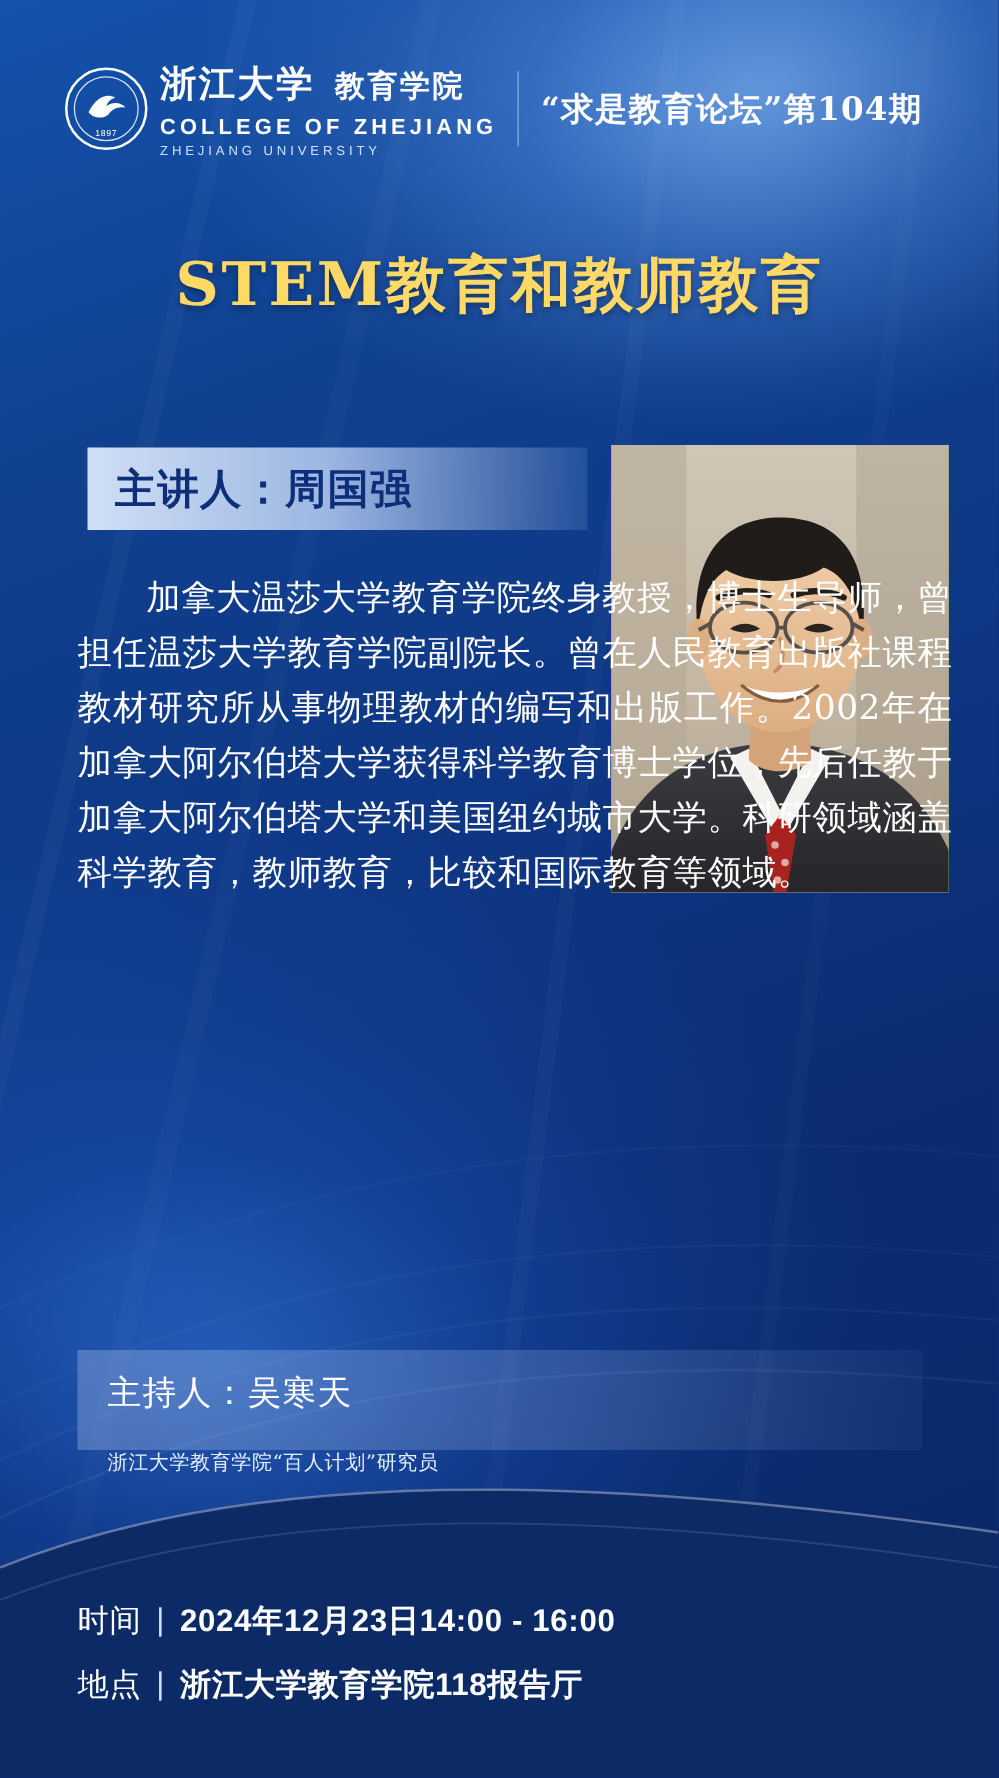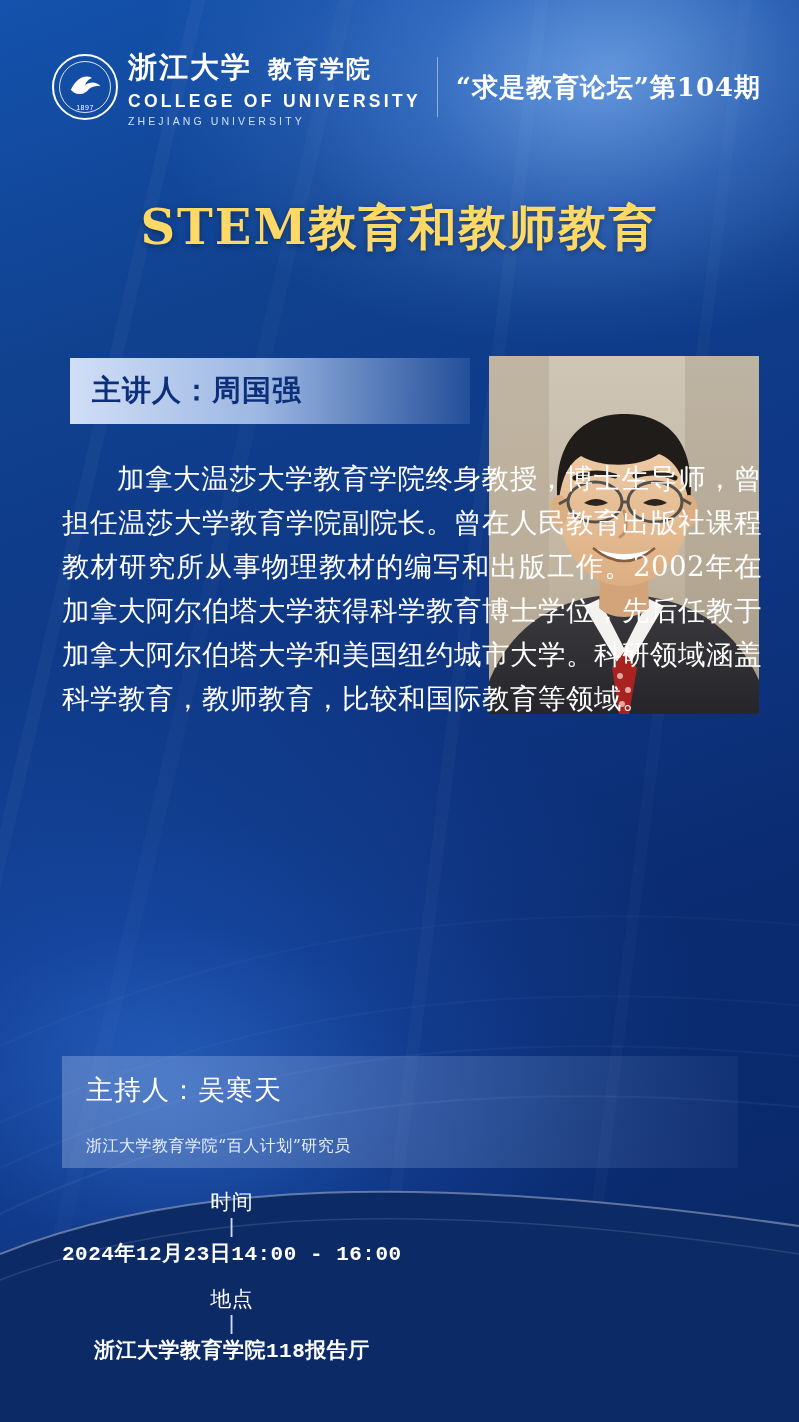--- a/index.html
+++ b/index.html
@@ -166,21 +166,21 @@
     position: absolute;
     top: 358px; left: 70px;
     width: 400px; height: 66px;
     background: linear-gradient(90deg, rgba(225,236,255,0.92) 0%, rgba(195,216,250,0.78) 48%, rgba(150,185,240,0.15) 100%);
     display: flex;
     align-items: center;
     padding-left: 22px;
   }
   .speaker-band .label {
     font-family: "DejaVu Serif", serif;
-    font-size: 29px;
+    font-size: 33px;
     font-weight: 700;
     color: #0d2f7a;
     letter-spacing: 1px;
   }
 
   
   .portrait {
     position: absolute;
     top: 356px; left: 489px;
     width: 270px; height: 358px;
@@ -199,22 +199,22 @@
     line-height: 44px;
     color: #ffffff;
     letter-spacing: .5px;
     text-align: justify;
   }
   .bio p { text-indent: 2em; }
 
   
   .host-band {
     position: absolute;
-    left: 62px; top: 1056px;
-    width: 676px; height: 112px;
+    left: 62px; top: 1080px;
+    width: 676px; height: 80px;
     background: linear-gradient(90deg, rgba(196,214,246,0.30) 0%, rgba(170,196,240,0.22) 55%, rgba(150,180,235,0.06) 100%);
     padding: 16px 0 0 24px;
   }
   .host-line1 {
     font-family: "DejaVu Serif", serif;
     font-size: 27px;
     color: #ffffff;
     letter-spacing: 1px;
   }
   .host-line2 {
@@ -235,25 +235,24 @@
 
   
   .footer {
     position: absolute;
     left: 62px; bottom: 58px;
     color: #ffffff;
   }
   .footer-row {
     display: flex;
     align-items: center;
-    font-family: Liberation Mono, monospace;
-    font-size: 21px;
+    font-family: Liberation Sans, sans-serif;
+    font-size: 25px;
     margin-bottom: 18px;
     letter-spacing: .5px;
-    flex-direction: column;
   }
   .footer-row:last-child { margin-bottom: 0; }
   .footer-key { font-weight: 400; }
   .footer-sep {
     margin: 0 12px;
     color: #cfe0ff;
     font-weight: 300;
   }
   .footer-val { font-weight: 700; }
 </style>
@@ -280,21 +279,21 @@
         <path d="M6 30 C16 10, 30 4, 42 10 C36 12, 32 16, 30 22 C38 16, 50 16, 56 24 C46 22, 38 26, 33 33 C24 40, 12 38, 6 30 Z" fill="#ffffff"></path>
       </svg>
       <div class="seal-year">1897</div>
     </div>
 
     <div class="logo-text">
       <div class="logo-cn">
         <span class="zju">浙江大学</span>
         <span class="coe">教育学院</span>
       </div>
-      <div class="logo-en1">COLLEGE OF UNIVERSITY</div>
+      <div class="logo-en1">COLLEGE OF ZHEJIANG</div>
       <div class="logo-en2">ZHEJIANG UNIVERSITY</div>
     </div>
 
     <div class="header-divider"></div>
 
     <div class="issue">“求是教育论坛”第104期</div>
   </div>
 
   <div class="main-title">STEM教育和教师教育</div>
 

